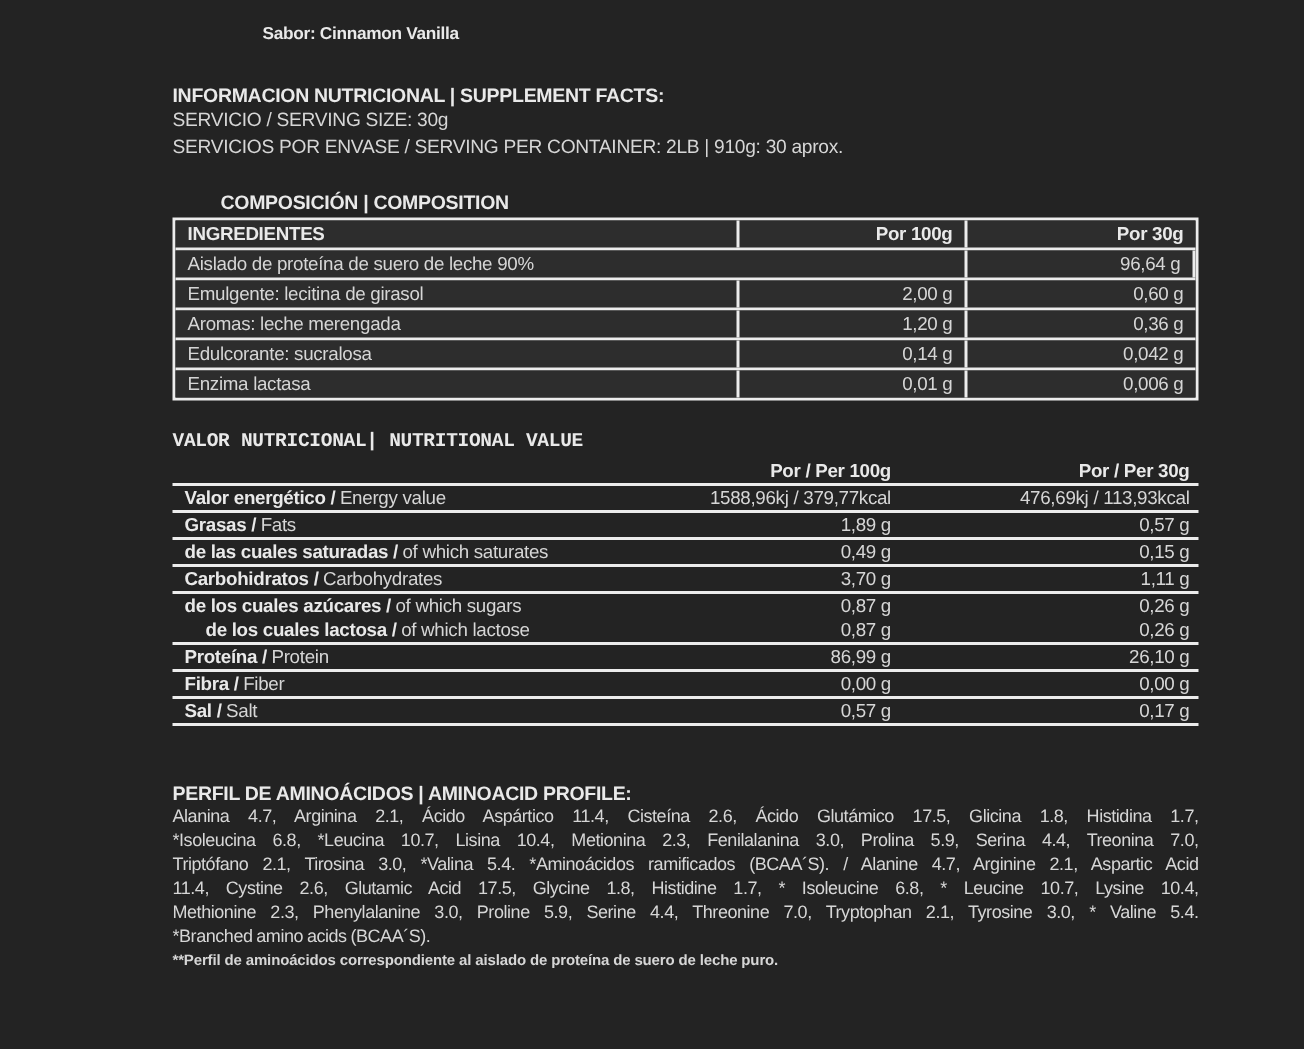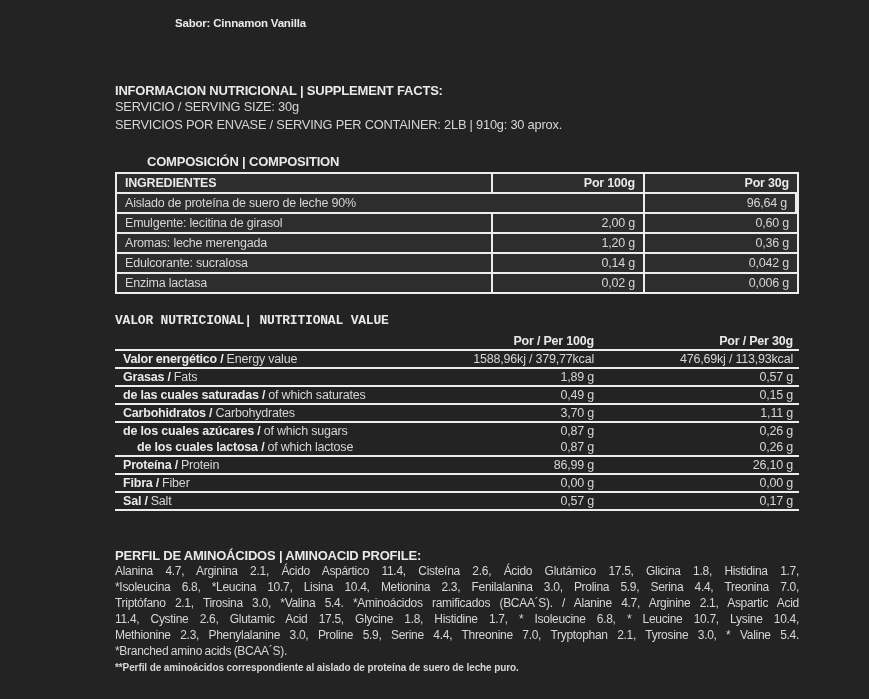--- a/index.html
+++ b/index.html
@@ -16,21 +16,21 @@
     color:var(--txt);
     font-family:"Liberation Sans",sans-serif;
     font-size:12.5px;
     letter-spacing:-0.2px;
     position:relative;
     overflow:hidden;
   }
   .content{position:absolute;left:115px;top:0;width:684px;}
   .flavor{padding-top:17px;margin-left:60px;font-weight:bold;font-size:11.5px;color:var(--txt-bright);}
   .sec-title{font-weight:bold;font-size:13px;color:var(--txt-bright);}
-  .title-info{margin-top:54px;}
+  .title-info{margin-top:27px;}
   .info-line{line-height:17.5px;font-size:12.8px;}
   .info-line:first-of-type{margin-top:2px;}
 
   
   .title-comp{margin-top:21px;margin-left:32px;}
   .comp-table{margin-top:3px;border:2px solid var(--line);width:100%;}
   .c-row{display:flex;border-bottom:2px solid var(--line);background:var(--cell);justify-content:space-between;}
   .c-row:last-child{border-bottom:none;}
   .c-name{flex:1;padding:1px 8px;line-height:16px;border-right:2px solid var(--line);}
   .c-v1,.c-v2{width:152px;padding:1px 8px;line-height:16px;text-align:right;}
@@ -90,21 +90,21 @@
       <div class="c-v1">1,20 g</div>
       <div class="c-v2">0,36 g</div>
     </div>
     <div class="c-row">
       <div class="c-name">Edulcorante: sucralosa</div>
       <div class="c-v1">0,14 g</div>
       <div class="c-v2">0,042 g</div>
     </div>
     <div class="c-row">
       <div class="c-name">Enzima lactasa</div>
-      <div class="c-v1">0,02 g</div>
+      <div class="c-v1">0,01 g</div>
       <div class="c-v2">0,006 g</div>
     </div>
   </div>
 
   <div class="sec-title title-nut">VALOR NUTRICIONAL| NUTRITIONAL VALUE</div>
 
   <div class="nut-table">
     <div class="n-row n-head">
       <div class="n-label"></div>
       <div class="n-c1">Por / Per 100g</div>

